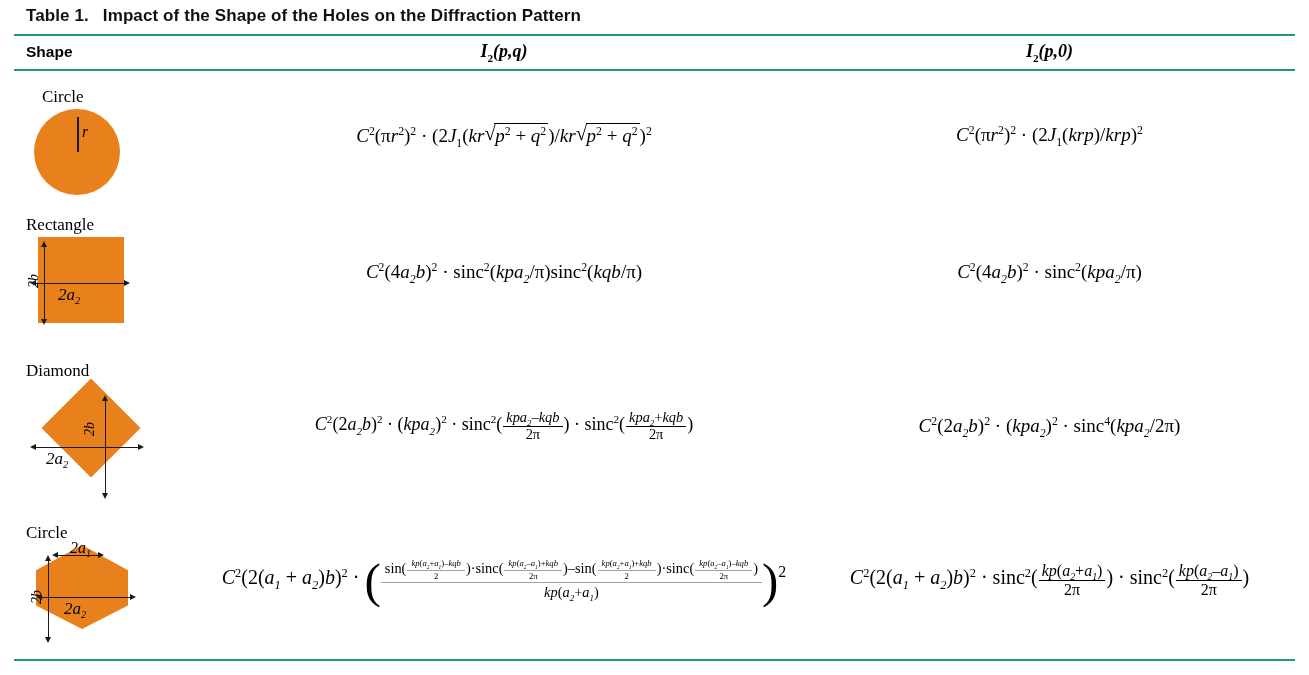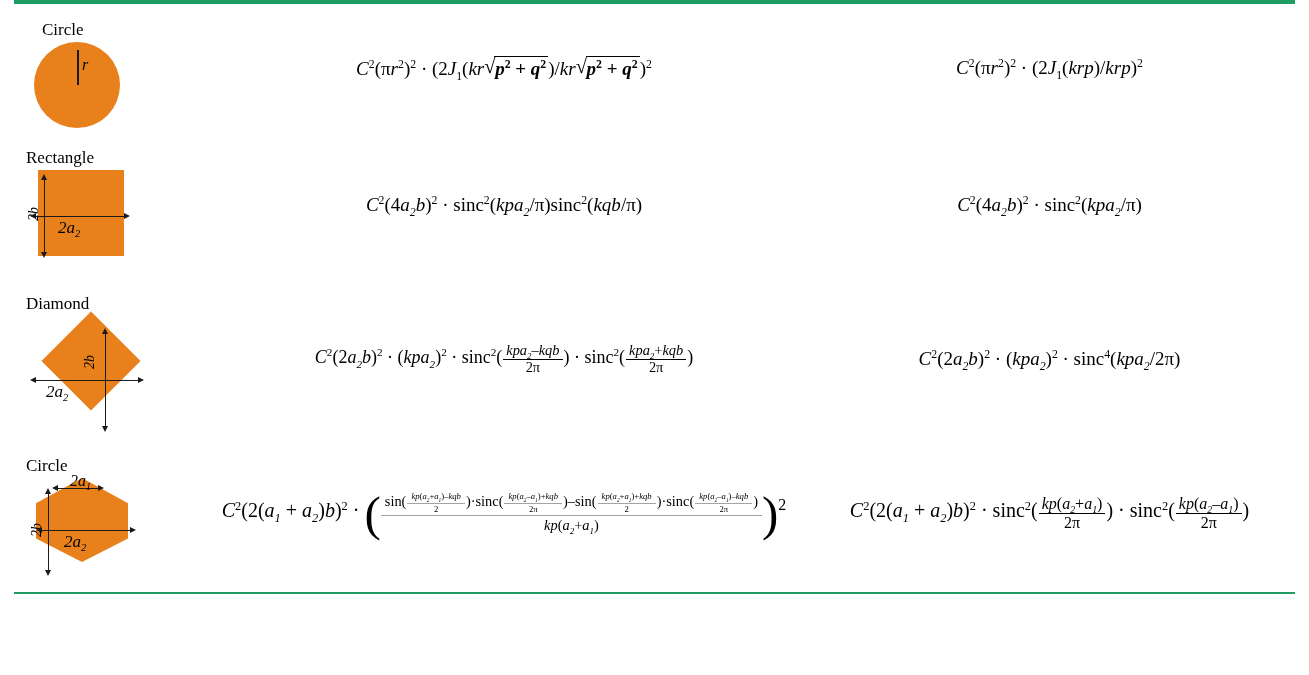--- a/index.html
+++ b/index.html
@@ -106,21 +106,20 @@
     font-size: 0.80em;
     line-height: 1.08;
     margin: 0 1px;
   }
   .frac .num { display: block; padding: 0 3px; border-bottom: 1px solid #000; }
   .frac .den { display: block; padding: 0 3px; }
   .sqrt {
     display: inline-block;
     position: relative;
     padding-left: 0.52em;
-    font-weight: bold;
   }
   .sqrt::before {
     content: "\221A";
     position: absolute;
     left: 0;
     top: -0.06em;
     font-size: 1.08em;
   }
   .sqrt .rad {
     display: inline-block;
@@ -225,23 +224,44 @@
   .rot {
     transform: rotate(-90deg);
     transform-origin: center center;
   }
 </style>
 </head>
 <body>
 
 <div class="table-wrap">
 
+  <div class="caption">
+    <span class="cap-label">Table 1.</span><span>Impact of the Shape of the Holes on the Diffraction Pattern</span>
+  </div>
 
   <div class="rule-top"></div>
 
+  <table class="main">
+    <colgroup>
+      <col class="c-shape">
+        <col class="c-i2pq">
+        <col class="c-i2p0">
+    </colgroup>
+    <thead>
+      <tr>
+        <th class="hdr left">Shape</th>
+        <th class="hdr">
+          <span class="mathhdr"><i>I</i><sub class="s">2</sub>(<i>p</i>,<i>q</i>)</span>
+        </th>
+        <th class="hdr">
+          <span class="mathhdr"><i>I</i><sub class="s">2</sub>(<i>p</i>,0)</span>
+        </th>
+      </tr>
+    </thead>
+  </table>
 
   <div class="rule-head"></div>
 
   <table class="main">
     <colgroup>
       <col class="c-shape">
         <col class="c-i2pq">
         <col class="c-i2p0">
     </colgroup>
     <tbody>

